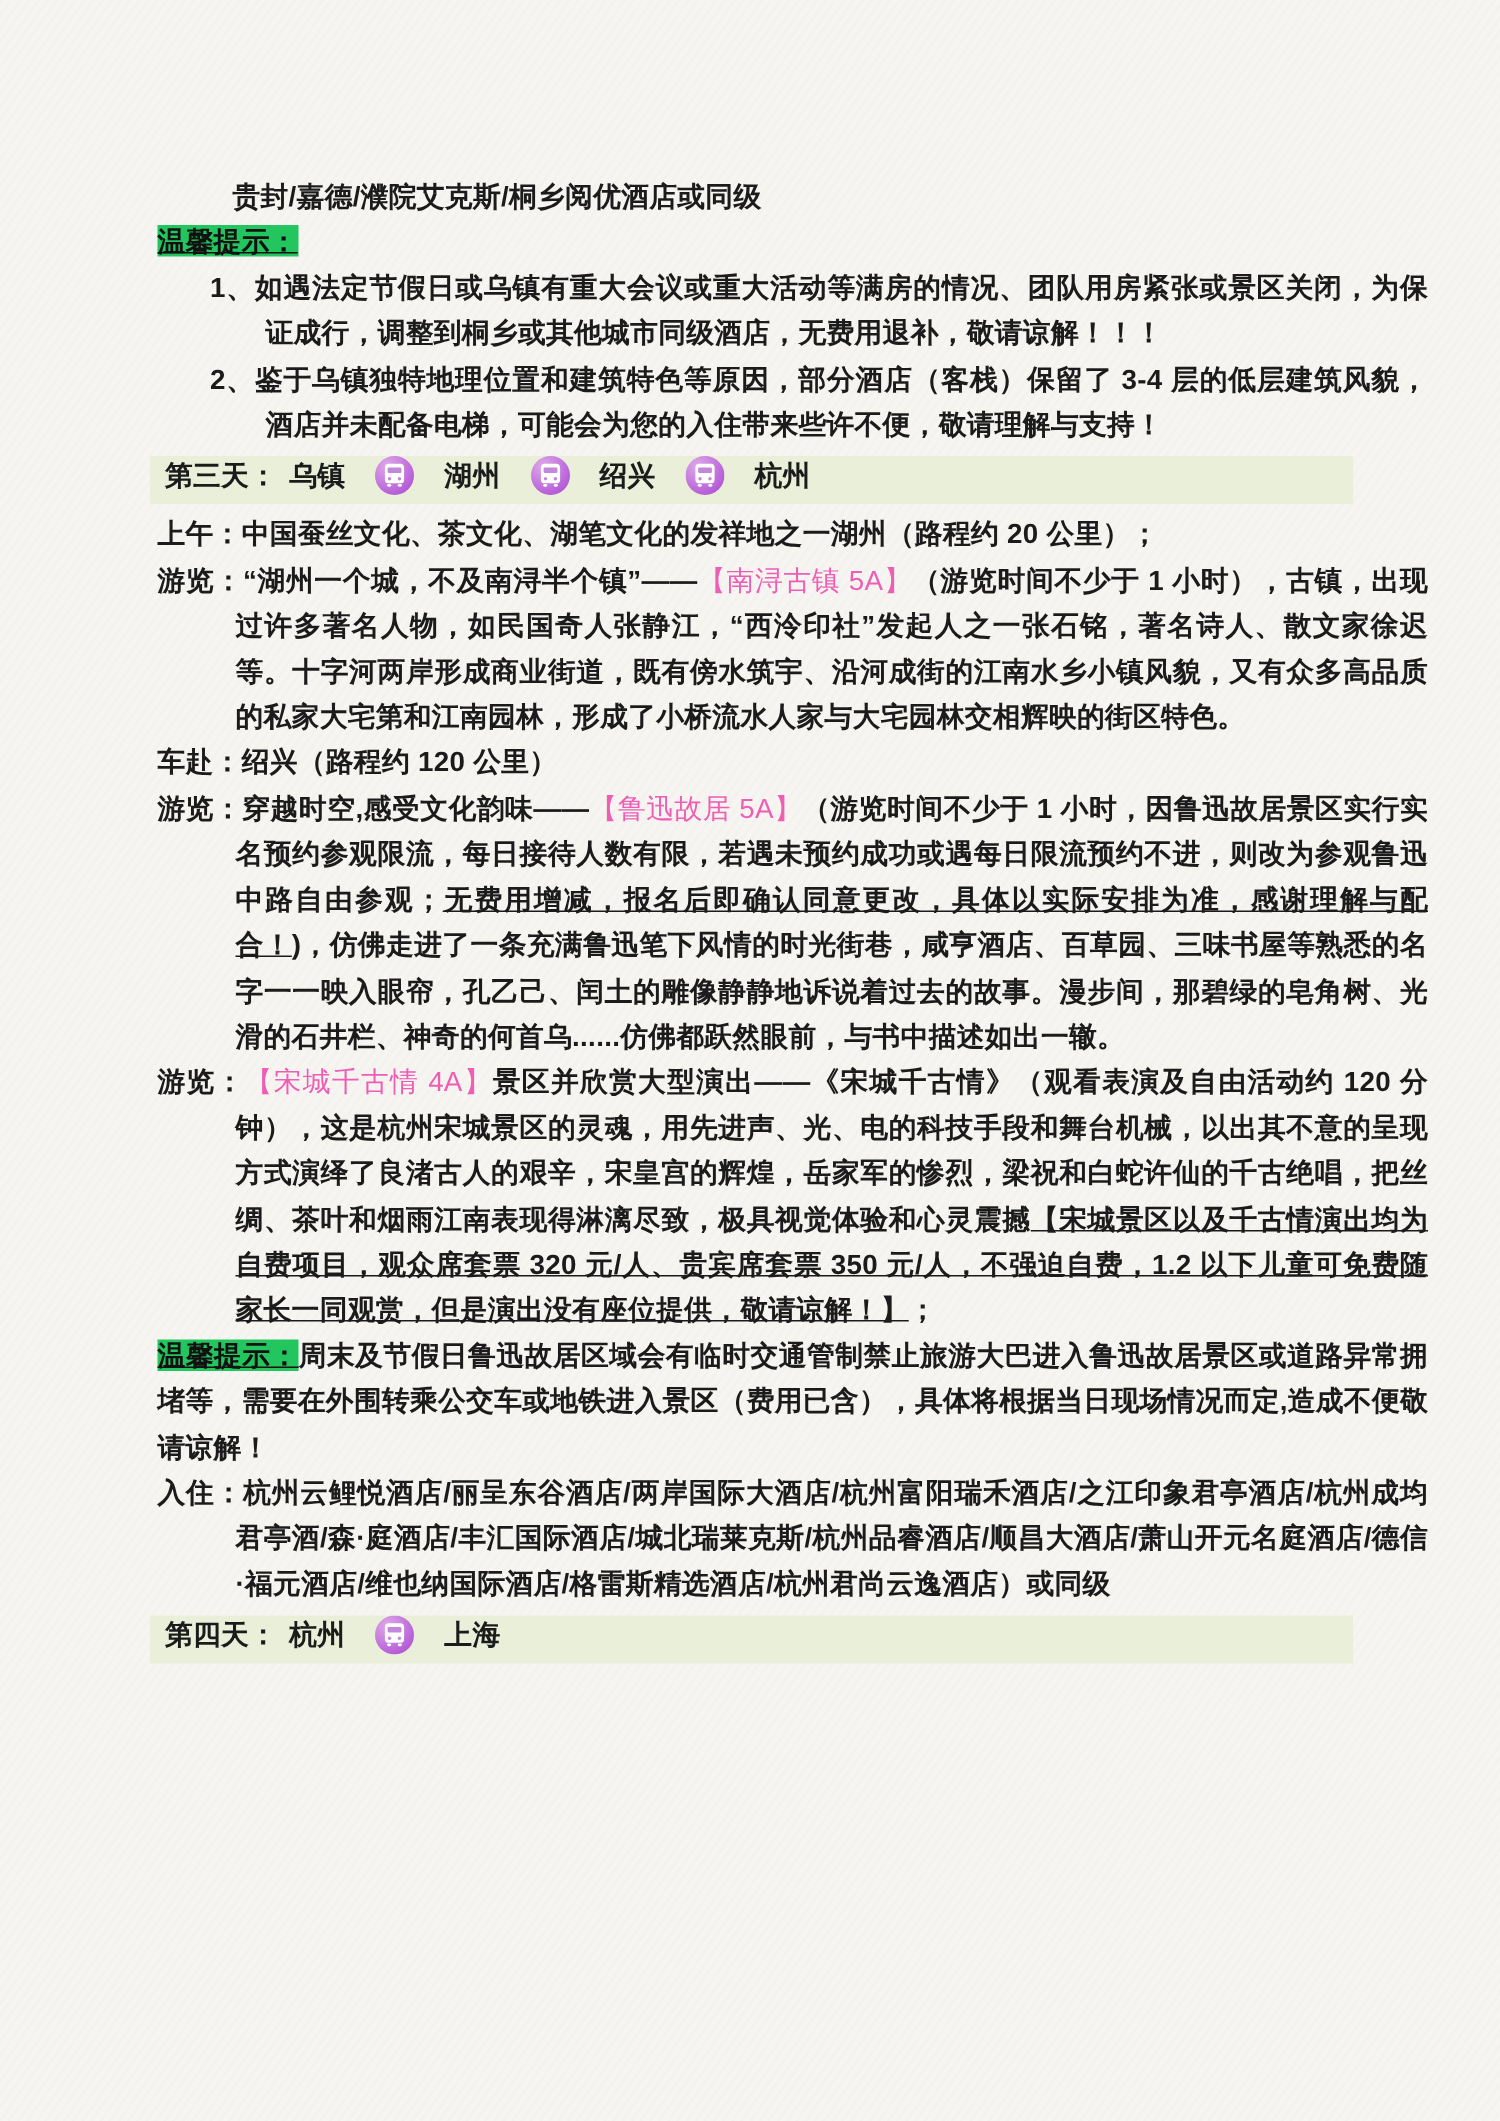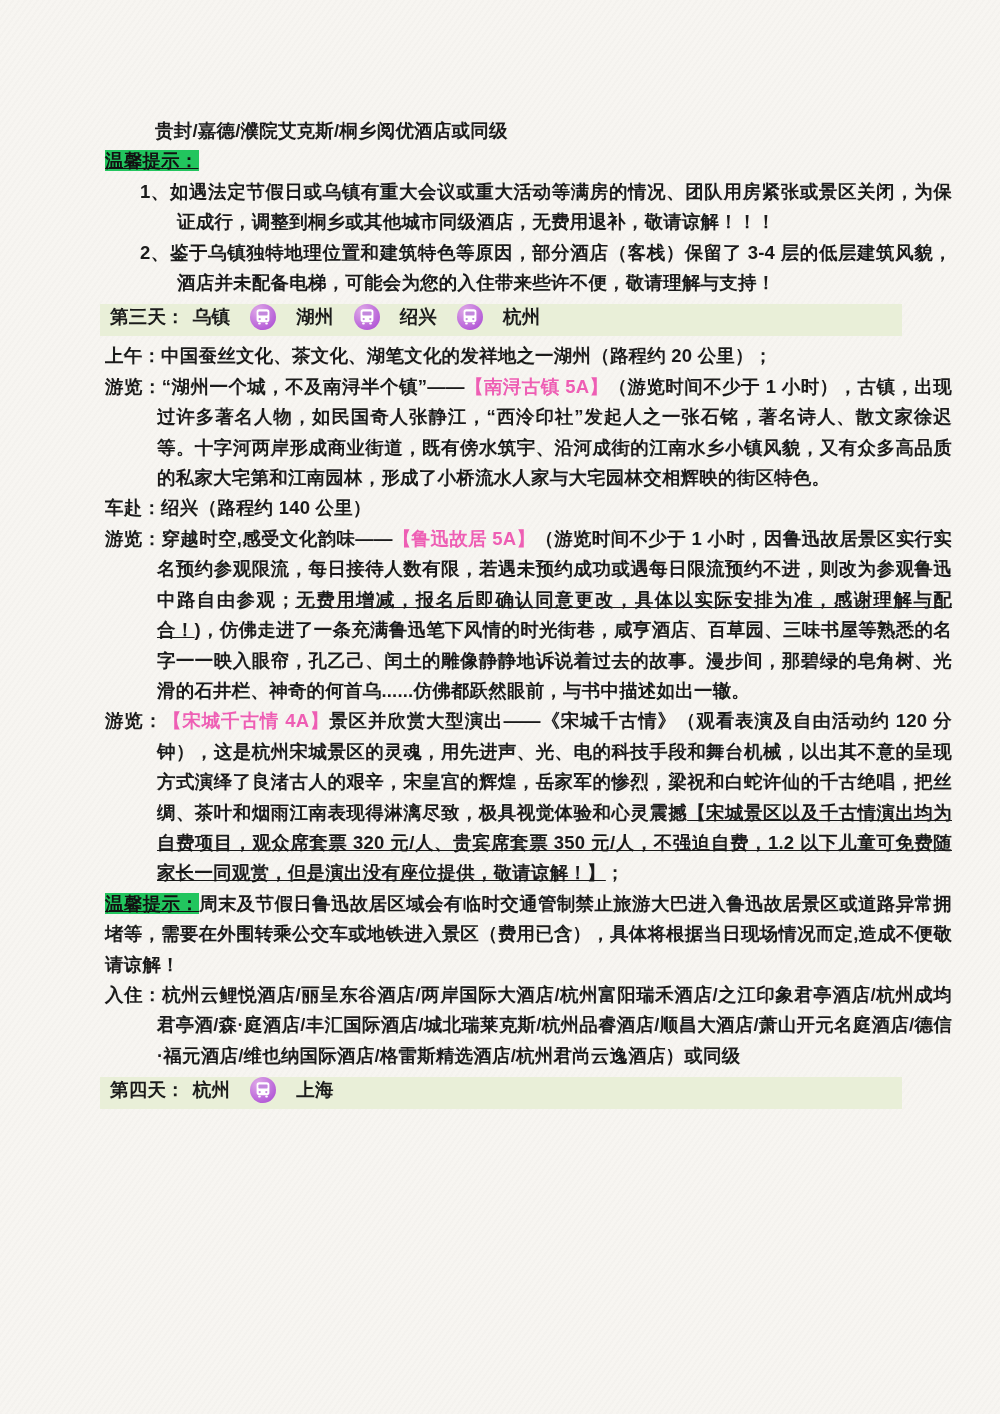--- a/index.html
+++ b/index.html
@@ -26,21 +26,21 @@
   .para.hotel{padding-left:50px;}
   .para.hang{padding-left:52px;text-indent:-52px;}
   .para.hang-num{padding-left:37px;text-indent:-37px;margin-left:35px;}
   .tip-label{
     background:#22c55e;
     font-weight:800;
     text-decoration:underline;
     color:#111;
   }
   .seg{color:inherit;}
-  .seg-pink-bold{color:#ee5eb4;font-weight:700;}
+  .seg-pink-bold{color:#ee5eb4;font-weight:400;}
   .seg-underline{text-decoration:underline;}
   .seg-bold-underline{font-weight:800;text-decoration:underline;}
   .day-band{
     background:#e9efd8;
     width:802px;
     margin:6px 0 5px -5px;
     padding-left:10px;
     box-sizing:border-box;
     height:32px;
     display:flex;
@@ -118,21 +118,21 @@
           <circle cx="9.7" cy="15.1" r="1.15" fill="#c387dd"></circle>
           <circle cx="16.3" cy="15.1" r="1.15" fill="#c387dd"></circle>
           <rect x="8.1" y="18.6" width="2.7" height="1.9" rx="0.95" fill="#ffffff"></rect>
           <rect x="15.2" y="18.6" width="2.7" height="1.9" rx="0.95" fill="#ffffff"></rect>
         </svg>
       </span>
       <span class="day-stop">杭州</span>
     </div>
     <div class="para hang"><span class="seg">上午：</span><span class="seg">中国蚕丝文化、茶文化、湖笔文化的发祥地之一湖州（路程约 20 公里）；</span></div>
     <div class="para hang"><span class="seg">游览：</span><span class="seg">“湖州一个城，不及南浔半个镇”——</span><span class="seg-pink-bold">【南浔古镇 5A】</span><span class="seg">（游览时间不少于 1 小时），古镇，出现过许多著名人物，如民国奇人张静江，“西泠印社”发起人之一张石铭，著名诗人、散文家徐迟等。十字河两岸形成商业街道，既有傍水筑宇、沿河成街的江南水乡小镇风貌，又有众多高品质的私家大宅第和江南园林，形成了小桥流水人家与大宅园林交相辉映的街区特色。</span></div>
-    <div class="para hang"><span class="seg">车赴：</span><span class="seg">绍兴（路程约 140 公里）</span></div>
+    <div class="para hang"><span class="seg">车赴：</span><span class="seg">绍兴（路程约 120 公里）</span></div>
     <div class="para hang"><span class="seg">游览：</span><span class="seg">穿越时空,感受文化韵味——</span><span class="seg-pink-bold">【鲁迅故居 5A】</span><span class="seg">（游览时间不少于 1 小时，因鲁迅故居景区实行实名预约参观限流，每日接待人数有限，若遇未预约成功或遇每日限流预约不进，则改为参观鲁迅中路自由参观；</span><span class="seg-underline">无费用增减，报名后即确认同意更改，具体以实际安排为准，感谢理解与配合！</span><span class="seg">)，仿佛走进了一条充满鲁迅笔下风情的时光街巷，咸亨酒店、百草园、三味书屋等熟悉的名字一一映入眼帘，孔乙己、闰土的雕像静静地诉说着过去的故事。漫步间，那碧绿的皂角树、光滑的石井栏、神奇的何首乌......仿佛都跃然眼前，与书中描述如出一辙。</span></div>
     <div class="para hang"><span class="seg">游览：</span><span class="seg-pink-bold">【宋城千古情 4A】</span><span class="seg">景区并欣赏大型演出——《宋城千古情》（观看表演及自由活动约 120 分钟），这是杭州宋城景区的灵魂，用先进声、光、电的科技手段和舞台机械，以出其不意的呈现方式演绎了良渚古人的艰辛，宋皇宫的辉煌，岳家军的惨烈，梁祝和白蛇许仙的千古绝唱，把丝绸、茶叶和烟雨江南表现得淋漓尽致，极具视觉体验和心灵震撼</span><span class="seg-bold-underline">【宋城景区以及千古情演出均为自费项目，观众席套票 320 元/人、贵宾席套票 350 元/人，不强迫自费，1.2 以下儿童可免费随家长一同观赏，但是演出没有座位提供，敬请谅解！】</span><span class="seg">；</span></div>
     <div class="para "><span class="tip-label">温馨提示：</span><span class="seg">周末及节假日鲁迅故居区域会有临时交通管制禁止旅游大巴进入鲁迅故居景区或道路异常拥堵等，需要在外围转乘公交车或地铁进入景区（费用已含），具体将根据当日现场情况而定,造成不便敬请谅解！</span></div>
     <div class="para hang"><span class="seg">入住：</span><span class="seg">杭州云鲤悦酒店/丽呈东谷酒店/两岸国际大酒店/杭州富阳瑞禾酒店/之江印象君亭酒店/杭州成均君亭酒/森·庭酒店/丰汇国际酒店/城北瑞莱克斯/杭州品睿酒店/顺昌大酒店/萧山开元名庭酒店/德信·福元酒店/维也纳国际酒店/格雷斯精选酒店/杭州君尚云逸酒店）或同级</span></div>
     <div class="day-band">
       <span class="day-label">第四天：</span>
       <span class="day-stop">杭州</span>
       <span class="bus-icon">
         <svg width="26" height="26" viewBox="0 0 26 26">
           <defs>

